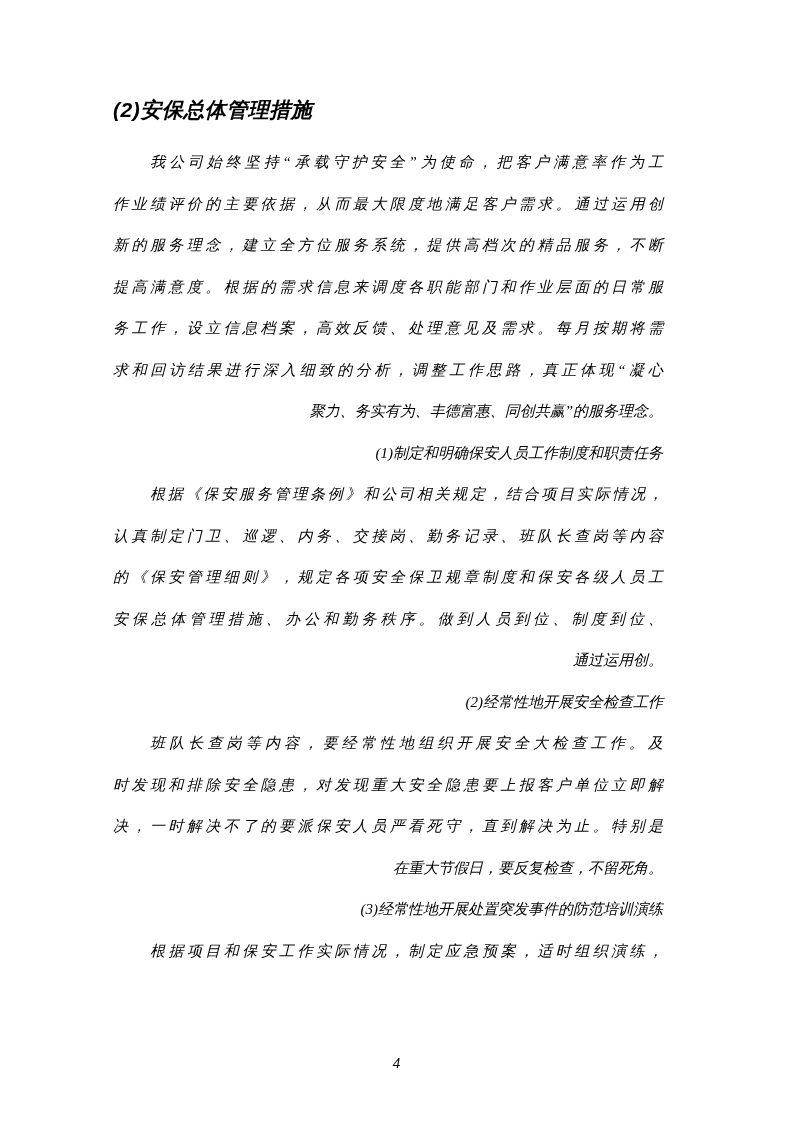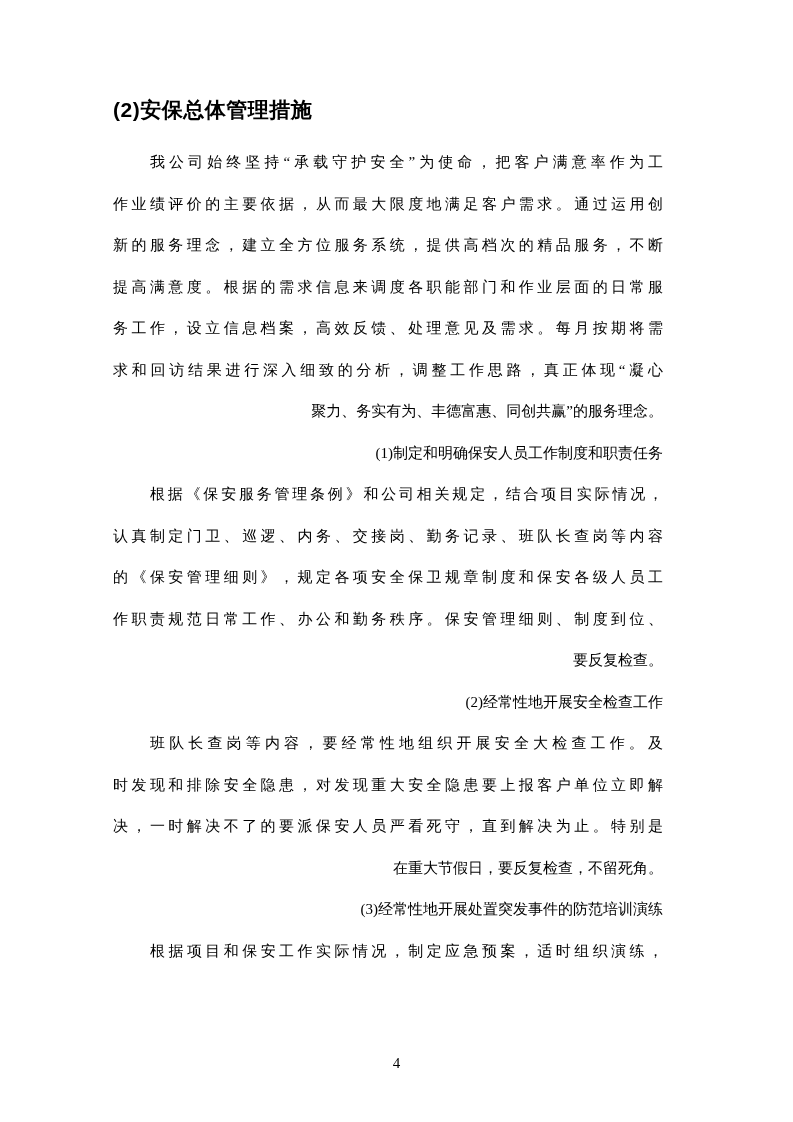--- a/index.html
+++ b/index.html
@@ -5,20 +5,21 @@
   * { margin: 0; padding: 0; box-sizing: border-box; }
   html, body { background: #ffffff; }
   .page {
     position: relative;
     width: 793px;
     height: 1122px;
     background: #ffffff;
     color: #000000;
     font-family: "Liberation Serif", "DejaVu Serif", serif;
     overflow: hidden;
+    font-style: italic;
   }
   .content {
     position: absolute;
     left: 113px;
     top: 97px;
     width: 550px;
   }
   .doc-heading {
     font-family: "Liberation Sans", "DejaVu Sans", sans-serif;
     font-weight: 700;
@@ -69,22 +70,22 @@
     <div class="line full">新的服务理念，建立全方位服务系统，提供高档次的精品服务，不断</div>
     <div class="line full">提高满意度。根据的需求信息来调度各职能部门和作业层面的日常服</div>
     <div class="line full">务工作，设立信息档案，高效反馈、处理意见及需求。每月按期将需</div>
     <div class="line full">求和回访结果进行深入细致的分析，调整工作思路，真正体现“凝心</div>
     <div class="line lastline">聚力、务实有为、丰德富惠、同创共赢”的服务理念。</div>
 
     <div class="line sub lastline">(1)制定和明确保安人员工作制度和职责任务</div>
     <div class="line ind full">根据《保安服务管理条例》和公司相关规定，结合项目实际情况，</div>
     <div class="line full">认真制定门卫、巡逻、内务、交接岗、勤务记录、班队长查岗等内容</div>
     <div class="line full">的《保安管理细则》，规定各项安全保卫规章制度和保安各级人员工</div>
-    <div class="line full">作职责规范日常工作、办公和勤务秩序。保安管理细则、制度到位、</div>
-    <div class="line lastline">要反复检查。</div>
+    <div class="line full">安保总体管理措施、办公和勤务秩序。做到人员到位、制度到位、</div>
+    <div class="line lastline">通过运用创。</div>
 
     <div class="line sub lastline">(2)经常性地开展安全检查工作</div>
     <div class="line ind full">班队长查岗等内容，要经常性地组织开展安全大检查工作。及</div>
     <div class="line full">时发现和排除安全隐患，对发现重大安全隐患要上报客户单位立即解</div>
     <div class="line full">决，一时解决不了的要派保安人员严看死守，直到解决为止。特别是</div>
     <div class="line lastline">在重大节假日，要反复检查，不留死角。</div>
 
     <div class="line sub lastline">(3)经常性地开展处置突发事件的防范培训演练</div>
     <div class="line ind full">根据项目和保安工作实际情况，制定应急预案，适时组织演练，</div>
   </div>

